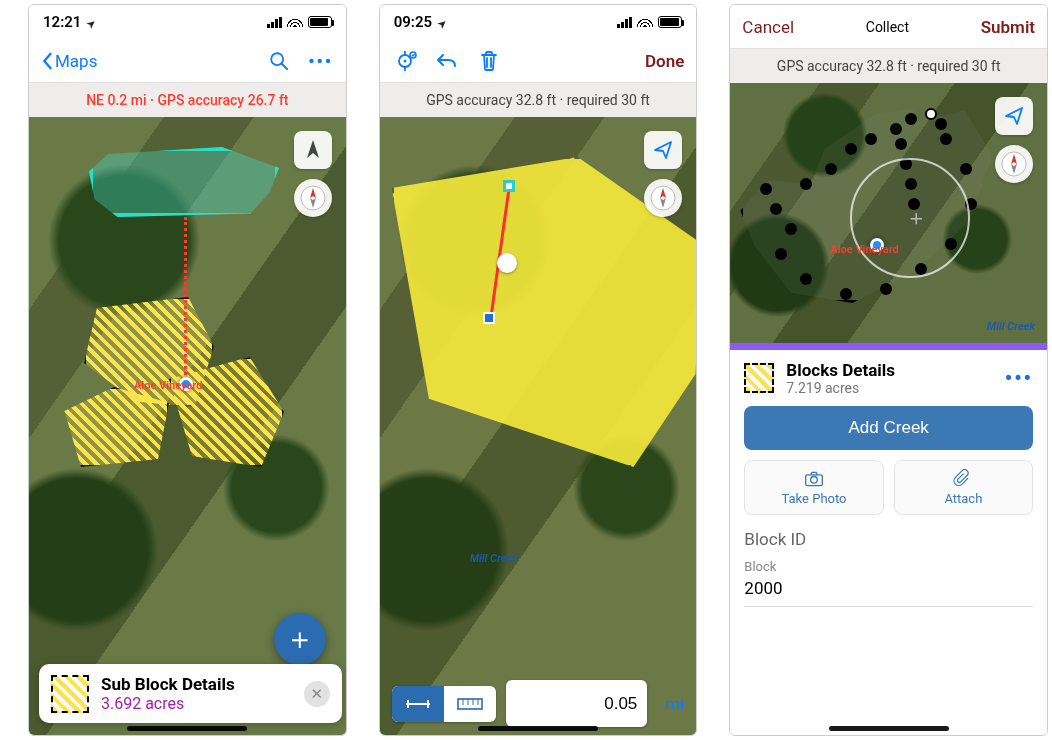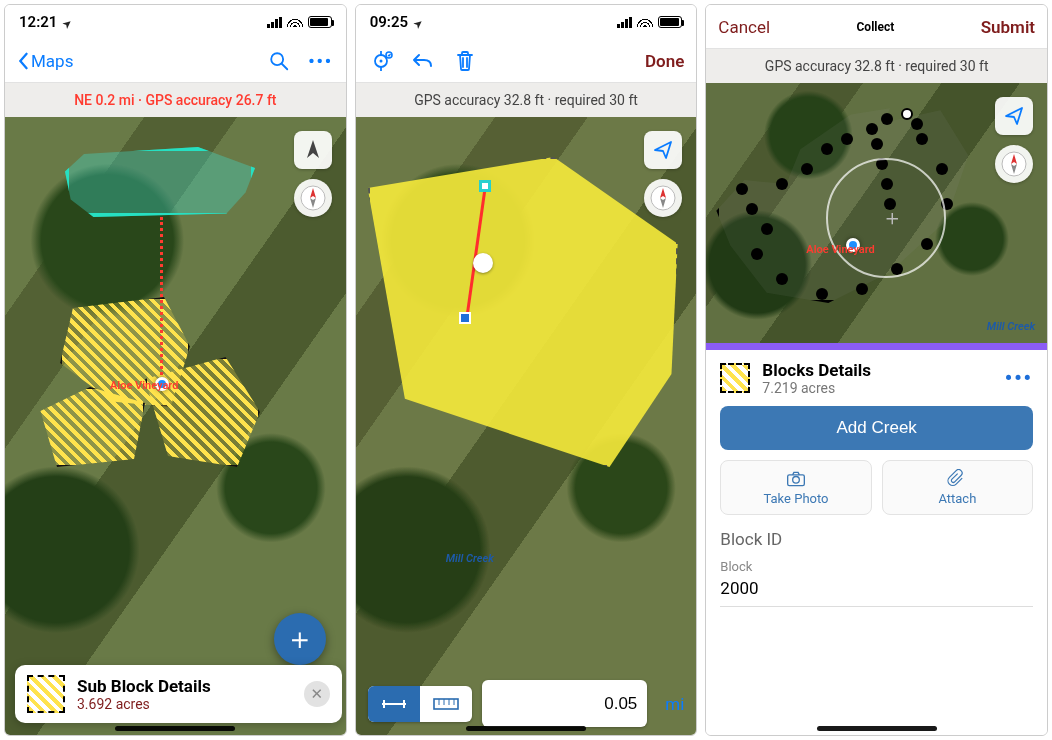--- a/index.html
+++ b/index.html
@@ -14,20 +14,21 @@
   }
   .phone {
     flex: 1;
     border: 1.5px solid #ccc;
     border-radius: 6px;
     position: relative;
     overflow: hidden;
     background: #fff;
     display: flex;
     flex-direction: column;
+    margin-left: 24px;
   }
   
   .status-bar {
     height: 34px;
     display: flex;
     justify-content: space-between;
     align-items: center;
     padding: 0 14px;
     font-weight: 600;
     font-size: 15px;
@@ -52,21 +53,21 @@
   
   .navbar {
     height: 44px;
     display:flex; align-items:center; justify-content:space-between;
     padding: 0 12px;
     border-bottom: 1px solid #e2e2e2;
     background:#fff;
     font-size:17px;
   }
   .navbar .left, .navbar .right{display:flex;align-items:center;gap:16px;}
-  .navbar .center{font-weight:700; font-size:12px;}
+  .navbar .center{font-weight:400; font-size:14px;}
   .navlink { color:#7f1d1d; cursor:pointer;}
   .nav-back{display:flex;align-items:center;gap:2px;color:#0a7cff;}
   .icon-btn { width:26px; height:26px; display:flex;align-items:center;justify-content:center; color:#0a7cff; cursor:pointer;}
   
   .banner {
     background:#eeedeb; text-align:center; padding:9px 6px; font-size:14px;
   }
   .banner.red{color:#ff3b30; font-weight:500;}
   .banner.gray{color:#444;}
   
@@ -102,21 +103,21 @@
     background:#fff; border-radius:10px; padding:10px 12px;
     display:flex; align-items:center; gap:12px;
     box-shadow:0 2px 10px rgba(0,0,0,.25);
   }
   .swatch{
     width:38px;height:38px; border:2px dashed #000;
     background: repeating-linear-gradient(45deg,#ffe34d 0 4px, transparent 4px 8px);
   }
   .feature-card .titles{flex:1;}
   .feature-card .t{font-weight:700;font-size:17px;}
-  .feature-card .s{color:#7f1d1d;font-size:14px;}
+  .feature-card .s{color:#a21caf;font-size:16px;}
   .close-chip{width:26px;height:26px;border-radius:50%;background:#e2e2e2;color:#888;display:flex;align-items:center;justify-content:center;font-size:15px;}
   
   .home-ind{ position:absolute; bottom:4px; left:50%; transform:translateX(-50%); width:120px;height:5px;border-radius:3px;background:#000;opacity:.9;}
   
   .cyan-poly{
     position:absolute; left:60px; top:30px; width:190px; height:70px;
     background:rgba(64,224,208,.35);
     border:4px solid #26e0c2;
     clip-path: polygon(0% 35%, 10% 10%, 70% 0%, 100% 30%, 95% 65%, 85% 95%, 15% 100%, 3% 75%);
   }

